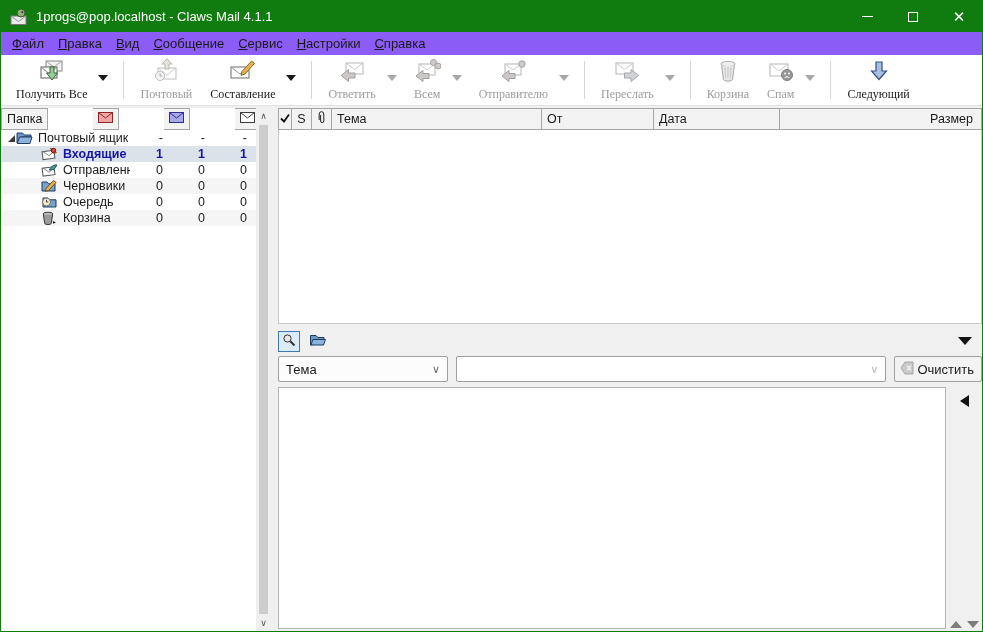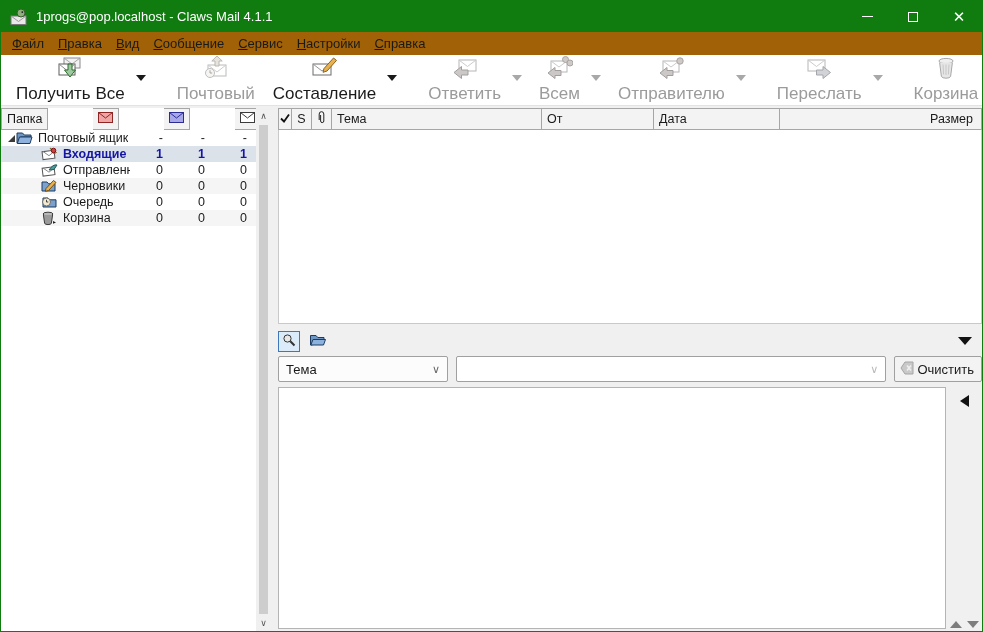--- a/index.html
+++ b/index.html
@@ -11,31 +11,31 @@
   
   .titlebar { height:31px; background:#107c10; display:flex; align-items:center; flex:none; }
   .titlebar .appicon { margin:0 8px 0 9px; display:flex; }
   .titlebar .title { color:#ffffff; font-size:13px; flex:1; white-space:nowrap; }
   .win-btn { width:46px; height:31px; display:flex; align-items:center; justify-content:center; color:#fff; }
   .glyph-min { width:11px; height:1px; background:#fff; }
   .glyph-max { width:10px; height:10px; border:1px solid #fff; }
   .glyph-close { font-size:15px; line-height:1; }
 
   
-  .menubar { height:23px; background:#a16207; display:flex; align-items:center; padding-left:4px; flex:none; }
+  .menubar { height:23px; background:#8b5cf6; display:flex; align-items:center; padding-left:4px; flex:none; }
   .menu-item { padding:2px 7px; white-space:nowrap; }
   .menu-item u { text-decoration:underline; }
 
   
   .toolbar { height:51px; background:#ffffff; display:flex; align-items:center;
     padding-left:6px; border-bottom:1px solid #e3e3e3; flex:none; }
   .tb-item { display:flex; flex-direction:column; align-items:center; justify-content:center;
     padding:2px 9px 3px 9px; height:48px; }
   .tb-item .ticon { height:27px; display:flex; align-items:flex-end; }
-  .tb-label { font-size:17px; margin-top:3px; white-space:nowrap; }
+  .tb-label { font-size:12px; margin-top:3px; white-space:nowrap;font-family:Liberation Serif, serif; }
   .tb-item.disabled .tb-label { color:#9b9b9b; }
   .tb-item.disabled svg { filter:grayscale(.85) opacity(.5); }
   .dd { width:0; height:0; border-left:5px solid transparent; border-right:5px solid transparent;
     border-top:6px solid #1a1a1a; margin:0 8px 4px 2px; align-self:center; }
   .dd.dis { border-top-color:#a8a8a8; }
   .tb-sep { width:1px; height:38px; background:#d8d8d8; margin:0 7px; align-self:center; }
 
   
   .main { flex:1; display:flex; min-height:0; background:#f0f0f0; padding-top:2px; }
 

